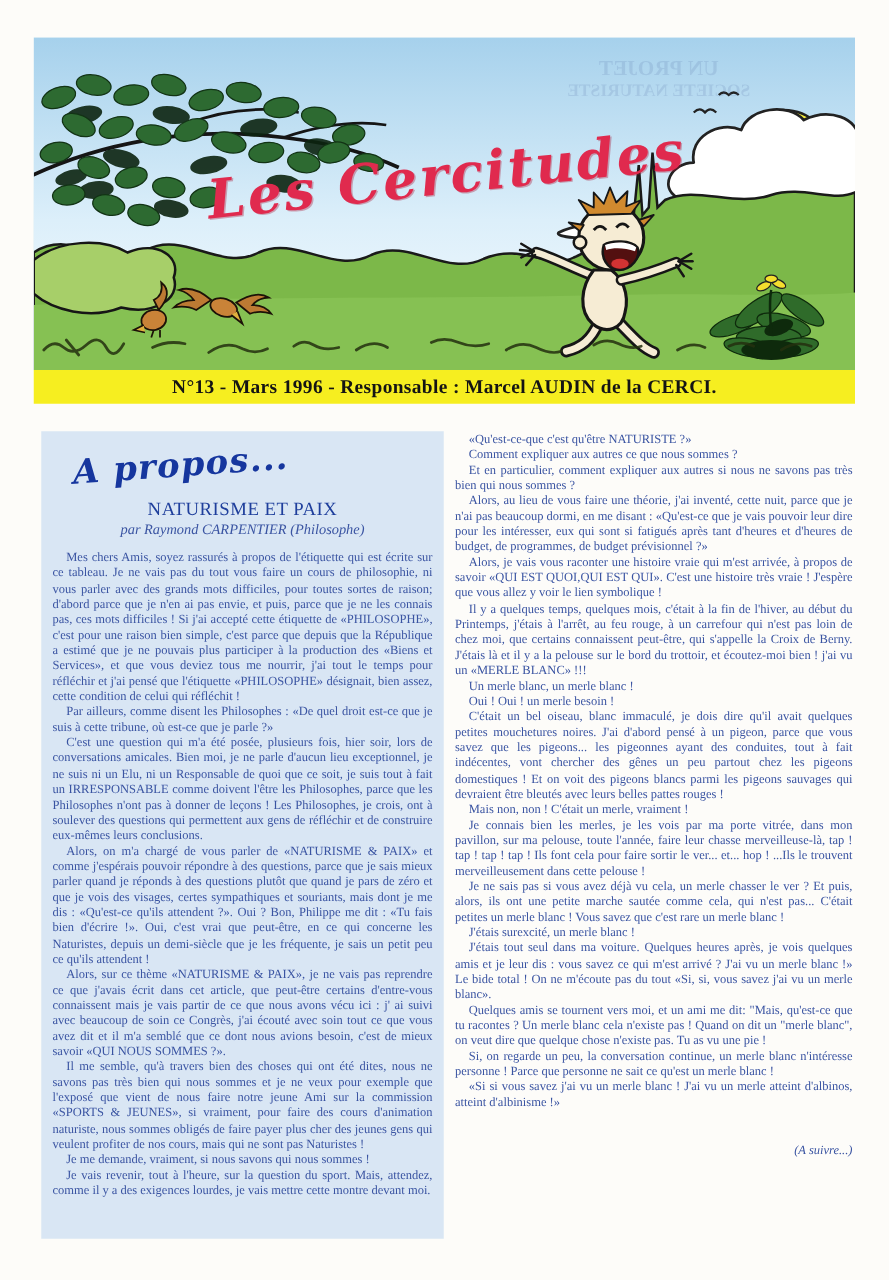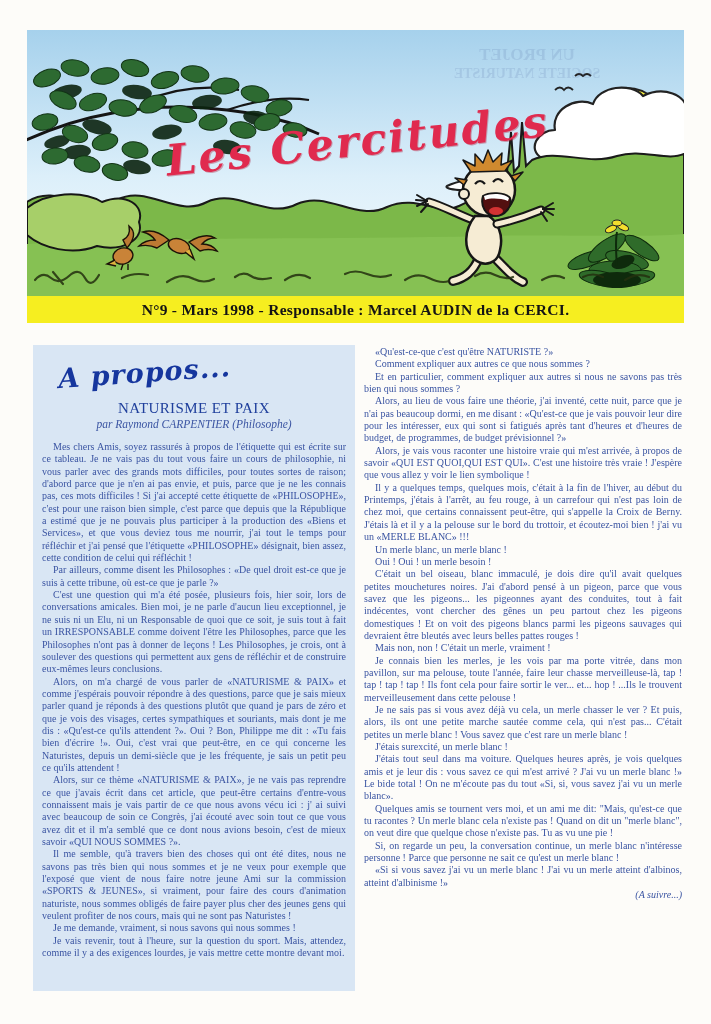--- a/index.html
+++ b/index.html
@@ -62,21 +62,21 @@
   }
   .byline{
     text-align:center;font-style:italic;font-size:11.5px;color:#3a54a2;
     margin:0 0 11px 0;
   }
   .para{
     margin:0;text-indent:11px;font-size:10px;line-height:12.35px;
     text-align:justify;color:#3a54a2;
   }
   .para.gap{}
-  .para.right{text-align:right;font-style:italic;text-indent:0;}
+  .para.right{text-align:right;font-style:italic;text-indent:0;margin-top:26px;}
 </style>
 </head>
 <body>
 
 <div class="page">
 
   <div class="header-art">
     <svg width="657" height="266" viewBox="0 0 657 266">
       <defs>
         <linearGradient id="sky" x1="0" y1="0" x2="0" y2="1">
@@ -249,21 +249,21 @@
 
     <div class="showthrough">
       <div class="l1">UN PROJET</div>
       <div class="l2">SOCIETE NATURISTE</div>
     </div>
 
     <div class="masthead-title">Les Cercitudes</div>
   </div>
 
   <div class="banner">
-    <span class="banner-text">N°9 - Mars 1998 - Responsable : Marcel AUDIN de la CERCI.</span>
+    <span class="banner-text">N°13 - Mars 1996 - Responsable : Marcel AUDIN de la CERCI.</span>
   </div>
 
   <div class="columns">
 
     <div class="col-left">
       <div class="apropos">A propos...</div>
       <h2 class="article-title">NATURISME ET PAIX</h2>
       <div class="byline">par Raymond CARPENTIER (Philosophe)</div>
       <div>
           <p class="para">Mes chers Amis, soyez rassurés à propos de l'étiquette qui est écrite sur ce tableau. Je ne vais pas du tout vous faire un cours de philosophie, ni vous parler avec des grands mots difficiles, pour toutes sortes de raison; d'abord parce que je n'en ai pas envie, et puis, parce que je ne les connais pas, ces mots difficiles ! Si j'ai accepté cette étiquette de «PHILOSOPHE», c'est pour une raison bien simple, c'est parce que depuis que la République a estimé que je ne pouvais plus participer à la production des «Biens et Services», et que vous deviez tous me nourrir, j'ai tout le temps pour réfléchir et j'ai pensé que l'étiquette «PHILOSOPHE» désignait, bien assez, cette condition de celui qui réfléchit !</p>

